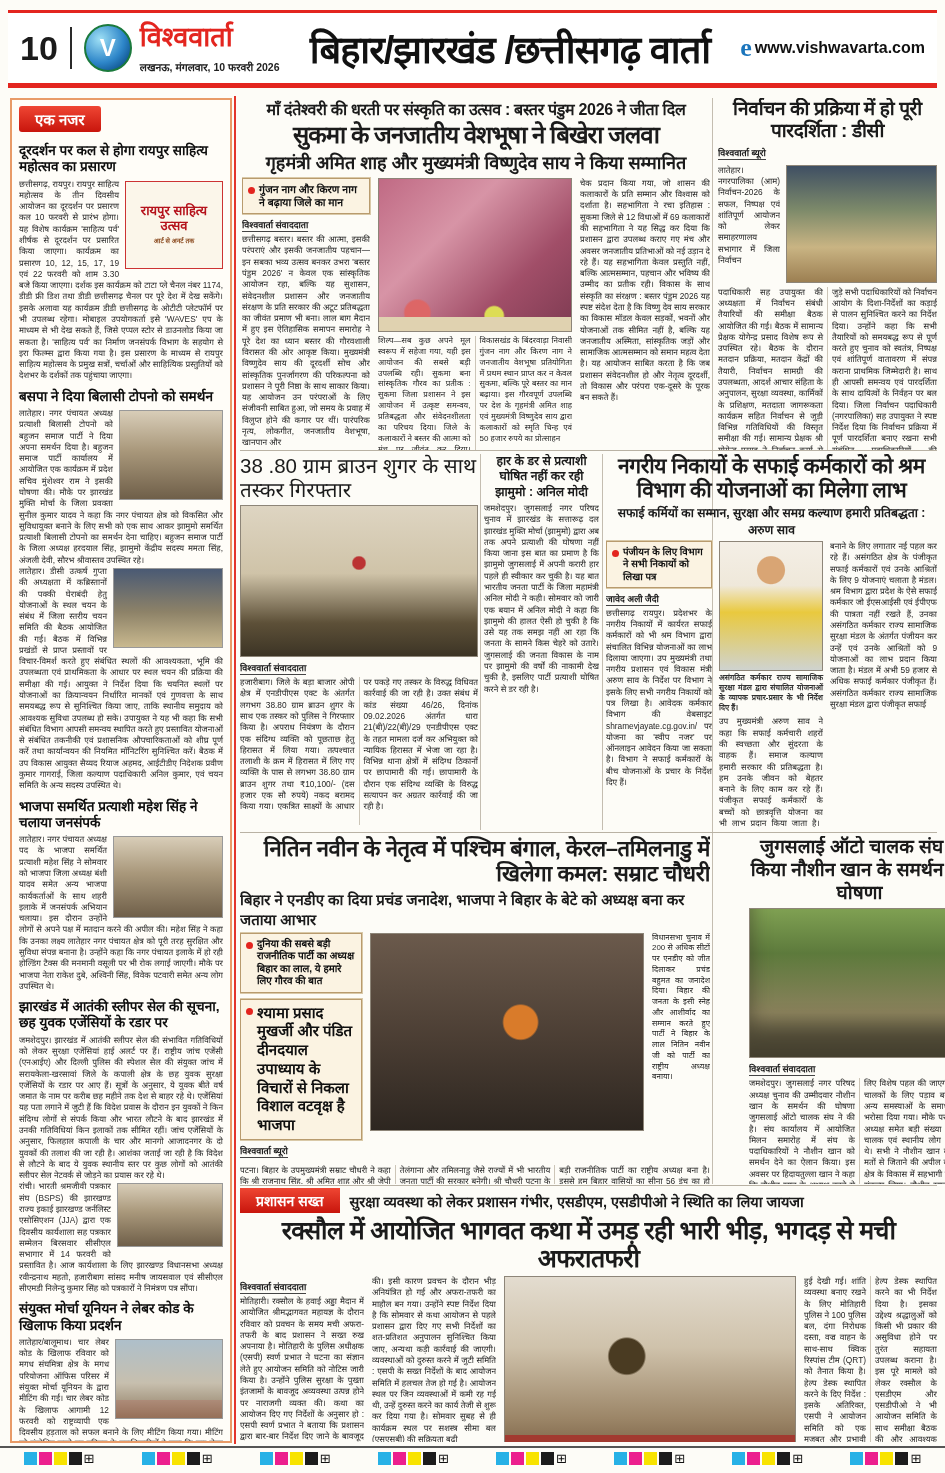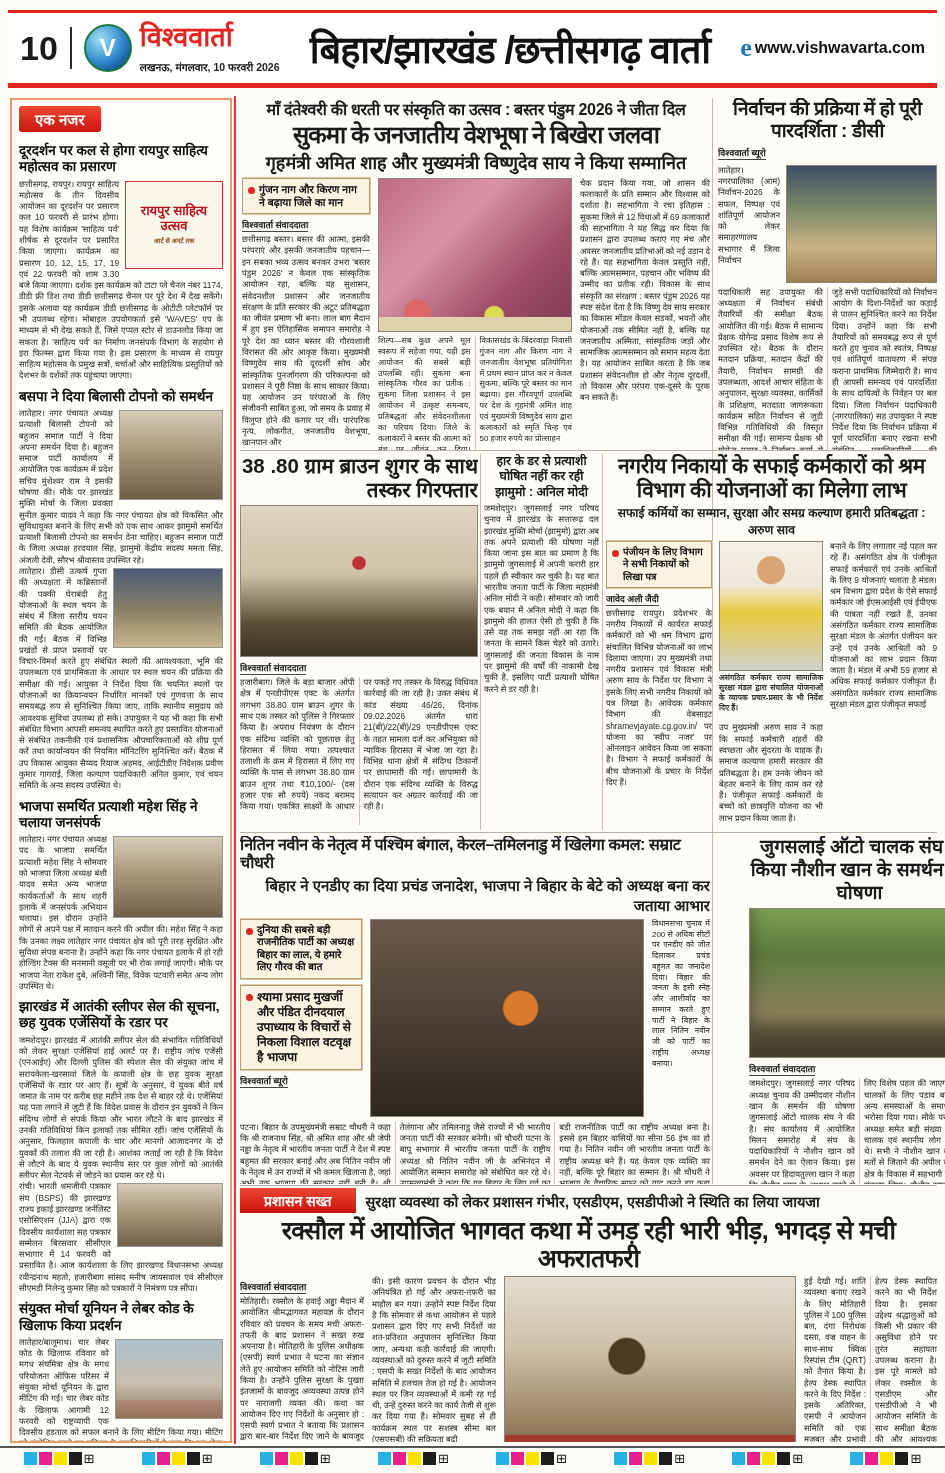--- a/index.html
+++ b/index.html
@@ -65,49 +65,49 @@
      radial-gradient(circle at 20% 88%,#d66 6%,transparent 7%),
      radial-gradient(circle at 60% 90%,#dd5 5%,transparent 6%),
      linear-gradient(135deg,#c06a84 0%,#d794a6 35%,#a14e68 70%,#7e3b52 100%);}
   
   .election{position:absolute;left:718px;top:98px;width:219px;height:352px;overflow:hidden;}
   .elec-h{font-size:19px;font-weight:800;text-align:center;line-height:1.15;letter-spacing:-.4px;}
   .elec-row{display:flex;gap:6px;margin-top:3px;}
   .ph-meeting{flex:1;height:116px;background:linear-gradient(180deg,#3f4f63 0%,#7d8a6a 38%,#c9b483 70%,#9c7f52 100%);}
   
   .smuggler{position:absolute;left:240px;top:454px;width:238px;height:376px;overflow:hidden;}
-  .smug-h{font-size:20.5px;font-weight:700;text-align:right;line-height:1.15;}
+  .smug-h{font-size:20.5px;font-weight:400;text-align:left;line-height:1.15;}
   .ph-police{height:150px;background:
      radial-gradient(circle at 50% 38%,#b33 4%,transparent 5%),
      linear-gradient(180deg,#ded5c2 0%,#cfc3a8 45%,#5d5038 78%,#3c3425 100%);}
   .jmm{position:absolute;left:484px;top:454px;width:115px;height:376px;overflow:hidden;}
   .jmm-h{font-size:12.3px;font-weight:800;text-align:center;line-height:1.25;}
   .sanitation{position:absolute;left:606px;top:454px;width:331px;height:376px;overflow:hidden;}
   .sani-h{font-size:21px;font-weight:800;text-align:center;line-height:1.12;letter-spacing:-.4px;}
   .sani-sub{font-size:12.2px;font-weight:800;text-align:center;margin:3px 0;}
   .sani-row{display:flex;gap:7px;margin-top:2px;}
   .ph-portrait{height:128px;background:
      radial-gradient(circle at 50% 22%,#d9a574 12%,transparent 13%),
      linear-gradient(180deg,#f4efe6 0%,#efe8da 34%,#e9c93e 55%,#cfd3cf 100%);}
   
   .bjp{position:absolute;left:240px;top:836px;width:470px;height:348px;overflow:hidden;}
-  .bjp-h{font-size:16px;font-weight:800;text-align:left;line-height:1.15;letter-spacing:-.4px;}
-  .bjp-sub{font-size:15px;font-weight:800;text-align:right;margin:2px 0 4px;}
+  .bjp-h{font-size:22px;font-weight:800;text-align:right;line-height:1.15;letter-spacing:-.4px;}
+  .bjp-sub{font-size:15px;font-weight:800;text-align:left;margin:2px 0 4px;}
   .bjp-row{display:flex;gap:8px;}
   .ph-bjp{flex:1;height:196px;background:
      radial-gradient(circle at 55% 45%,#d97b2a 9%,transparent 10%),
      linear-gradient(180deg,#6b5a4c 0%,#4a3d33 55%,#2d2620 100%);}
   .auto{position:absolute;left:749px;top:836px;width:221px;height:348px;overflow:hidden;}
   .auto-h{font-size:19px;font-weight:800;text-align:center;line-height:1.2;}
   .ph-green{height:148px;background:
      linear-gradient(180deg,#7fa052 0%,#5d7a3c 30%,#8a815c 70%,#55503c 100%);box-shadow:inset 0 -30px 20px #3c3828aa;}
   
   .stampede{position:absolute;left:240px;top:1188px;width:697px;height:254px;overflow:hidden;}
   .strap-row{display:flex;align-items:center;gap:10px;}
-  .red-label{background:linear-gradient(#ef4633,#c8150c);color:#fff;font-weight:800;font-size:14px;padding:3px 24px;flex:0 0 auto;}
+  .red-label{background:linear-gradient(#ef4633,#c8150c);color:#fff;font-weight:800;font-size:14px;padding:3px 16px;flex:0 0 auto;}
   .strap{font-size:14.5px;font-weight:800;}
   .stamp-h{font-size:25px;font-weight:800;text-align:center;line-height:1.1;letter-spacing:-.6px;margin:4px 0;}
   .stamp-row{display:flex;gap:8px;}
   .ph-crowd{width:290px;flex:0 0 auto;height:176px;background:
      linear-gradient(0deg,#a23a30 0%,#a23a30 10%,transparent 10%),
      radial-gradient(circle at 42% 45%,#4a3b22 9%,transparent 10%),
      linear-gradient(180deg,#e3dccf 0%,#cfc2ab 40%,#9c8668 80%,#7a6145 100%);}
   
   .cmyk-row{position:absolute;left:0;right:0;top:1452px;display:flex;justify-content:space-around;}
   .cmyk{display:flex;gap:2px;align-items:center;}
@@ -237,35 +237,35 @@
     <div class="sani-sub">सफाई कर्मियों का सम्मान, सुरक्षा और समग्र कल्याण हमारी प्रतिबद्धता : अरुण साव</div>
     <div class="sani-row">
       <div style="width:106px;flex:0 0 auto;">
         <div class="note-box" style="font-size:9.8px;">पंजीयन के लिए विभाग ने सभी निकायों को लिखा पत्र</div>
         <div class="byline">जावेद अली जैदी</div>
         <div class="body-txt clip" style="height:200px;">छत्तीसगढ़ रायपुर। प्रदेशभर के नगरीय निकायों में कार्यरत सफाई कर्मकारों को भी श्रम विभाग द्वारा संचालित विभिन्न योजनाओं का लाभ दिलाया जाएगा। उप मुख्यमंत्री तथा नगरीय प्रशासन एवं विकास मंत्री अरुण साव के निर्देश पर विभाग ने इसके लिए सभी नगरीय निकायों को पत्र लिखा है। आवेदक कर्मकार विभाग की वेबसाइट shramevjayate.cg.gov.in/ पर योजना का 'स्वीप नजर' पर ऑनलाइन आवेदन किया जा सकता है। विभाग ने सफाई कर्मकारों के बीच योजनाओं के प्रचार के निर्देश दिए हैं।</div>
       </div>
       <div style="width:104px;flex:0 0 auto;">
         <div class="ph-portrait photo-frame"></div>
         <div class="caption">असंगठित कर्मकार राज्य सामाजिक सुरक्षा मंडल द्वारा संचालित योजनाओं के व्यापक प्रचार-प्रसार के भी निर्देश दिए हैं।</div>
-        <div class="body-txt clip" style="height:116px;margin-top:10px;">उप मुख्यमंत्री अरुण साव ने कहा कि सफाई कर्मचारी शहरों की स्वच्छता और सुंदरता के वाहक हैं। समाज कल्याण हमारी सरकार की प्रतिबद्धता है। हम उनके जीवन को बेहतर बनाने के लिए काम कर रहे हैं। पंजीकृत सफाई कर्मकारों के बच्चों को छात्रवृत्ति योजना का भी लाभ प्रदान किया जाता है।</div>
+        <div class="body-txt clip" style="height:116px;margin-top:4px;font-family:Liberation Mono, monospace;">उप मुख्यमंत्री अरुण साव ने कहा कि सफाई कर्मचारी शहरों की स्वच्छता और सुंदरता के वाहक हैं। समाज कल्याण हमारी सरकार की प्रतिबद्धता है। हम उनके जीवन को बेहतर बनाने के लिए काम कर रहे हैं। पंजीकृत सफाई कर्मकारों के बच्चों को छात्रवृत्ति योजना का भी लाभ प्रदान किया जाता है।</div>
       </div>
       <div style="flex:1;">
         <div class="body-txt clip" style="height:282px;">बनाने के लिए लगातार नई पहल कर रहे हैं। असंगठित क्षेत्र के पंजीकृत सफाई कर्मकारों एवं उनके आश्रितों के लिए 9 योजनाएं चलाता है मंडल। श्रम विभाग द्वारा प्रदेश के ऐसे सफाई कर्मकार जो ईएसआईसी एवं ईपीएफ की पात्रता नहीं रखते हैं, उनका असंगठित कर्मकार राज्य सामाजिक सुरक्षा मंडल के अंतर्गत पंजीयन कर उन्हें एवं उनके आश्रितों को 9 योजनाओं का लाभ प्रदान किया जाता है। मंडल में अभी 59 हजार से अधिक सफाई कर्मकार पंजीकृत हैं। असंगठित कर्मकार राज्य सामाजिक सुरक्षा मंडल द्वारा पंजीकृत सफाई</div>
       </div>
     </div>
   </div>
 
   <div class="bjp">
     <div class="bjp-h">नितिन नवीन के नेतृत्व में पश्चिम बंगाल, केरल–तमिलनाडु में खिलेगा कमल: सम्राट चौधरी</div>
     <div class="bjp-sub">बिहार ने एनडीए का दिया प्रचंड जनादेश, भाजपा ने बिहार के बेटे को अध्यक्ष बना कर जताया आभार</div>
     <div class="bjp-row">
       <div style="width:122px;flex:0 0 auto;">
         <div class="note-box" style="font-size:10px;margin-bottom:6px;">दुनिया की सबसे बड़ी राजनीतिक पार्टी का अध्यक्ष बिहार का लाल, ये हमारे लिए गौरव की बात</div>
-        <div class="note-box" style="font-size:12px;">श्यामा प्रसाद मुखर्जी और पंडित दीनदयाल उपाध्याय के विचारों से निकला विशाल वटवृक्ष है भाजपा</div>
+        <div class="note-box" style="font-size:15px;">श्यामा प्रसाद मुखर्जी और पंडित दीनदयाल उपाध्याय के विचारों से निकला विशाल वटवृक्ष है भाजपा</div>
         <div class="byline">विश्ववार्ता ब्यूरो</div>
       </div>
       <div class="ph-bjp photo-frame"></div>
       <div style="width:58px;flex:0 0 auto;">
         <div class="body-txt clip" style="height:196px;font-size:7.9px;">विधानसभा चुनाव में 200 से अधिक सीटों पर एनडीए को जीत दिलाकर प्रचंड बहुमत का जनादेश दिया। बिहार की जनता के इसी स्नेह और आशीर्वाद का सम्मान करते हुए पार्टी ने बिहार के लाल नितिन नवीन जी को पार्टी का राष्ट्रीय अध्यक्ष बनाया।</div>
       </div>
     </div>
     <div class="body-txt cols3 clip" style="height:90px;margin-top:5px;">पटना। बिहार के उपमुख्यमंत्री सम्राट चौधरी ने कहा कि श्री राजनाथ सिंह, श्री अमित शाह और श्री जेपी नड्डा के नेतृत्व में भारतीय जनता पार्टी ने देश में स्पष्ट बहुमत की सरकार बनाई और अब नितिन नवीन जी के नेतृत्व में उन राज्यों में भी कमल खिलाना है, जहां अभी तक भाजपा की सरकार नहीं बनी है। श्री नितिन नवीन जी के नेतृत्व में पश्चिम बंगाल, केरल, तेलंगाना और तमिलनाडु जैसे राज्यों में भी भारतीय जनता पार्टी की सरकार बनेगी। श्री चौधरी पटना के बापू सभागार में भारतीय जनता पार्टी के राष्ट्रीय अध्यक्ष श्री नितिन नवीन जी के अभिनंदन में आयोजित सम्मान समारोह को संबोधित कर रहे थे। उपमुख्यमंत्री ने कहा कि यह बिहार के लिए गर्व का विषय है कि राज्य का एक नेता दुनिया की सबसे बड़ी राजनीतिक पार्टी का राष्ट्रीय अध्यक्ष बना है। इससे हम बिहार वासियों का सीना 56 इंच का हो गया है। नितिन नवीन जी भारतीय जनता पार्टी के राष्ट्रीय अध्यक्ष बने हैं। यह केवल एक व्यक्ति का नहीं, बल्कि पूरे बिहार का सम्मान है। श्री चौधरी ने भाजपा के वैचारिक सफर को याद करते हुए कहा कि जिस बीज का रोपण डॉ. श्यामा प्रसाद मुखर्जी ने किया, जिसे पंडित दीनदयाल उपाध्याय ने सींचा और स्वर्गीय कैलाशपति मिश्र जैसे नेताओं ने आगे बढ़ाया, वही बीज आज अंकुरित होकर एक विशाल वटवृक्ष बन चुका है। भारतीय जनता पार्टी आज संगठन, विचार और जनाधार के स्तर पर दुनिया की सबसे बड़ी राजनीतिक पार्टी है। उन्होंने कहा कि बिहार की जनता ने भाजपा और एनडीए पर जो भरोसा जताया है, उस पर खरा उतरना हमारी सामूहिक जिम्मेदारी है। श्री सम्राट चौधरी ने कहा कि पहले श्री राजनाथ सिंह, श्री अमित शाह और श्री जेपी नड्डा के नेतृत्व में देश में मजबूत सरकार बनी और अब श्री नितिन नवीन जी के नेतृत्व में पार्टी का विस्तार नए राज्यों में करना है। जहां-जहां अब तक कमल नहीं खिला है, वहां भाजपा की सरकार बनाकर विकास और सुशासन का मॉडल लागू करना है।</div>
   </div>
 

